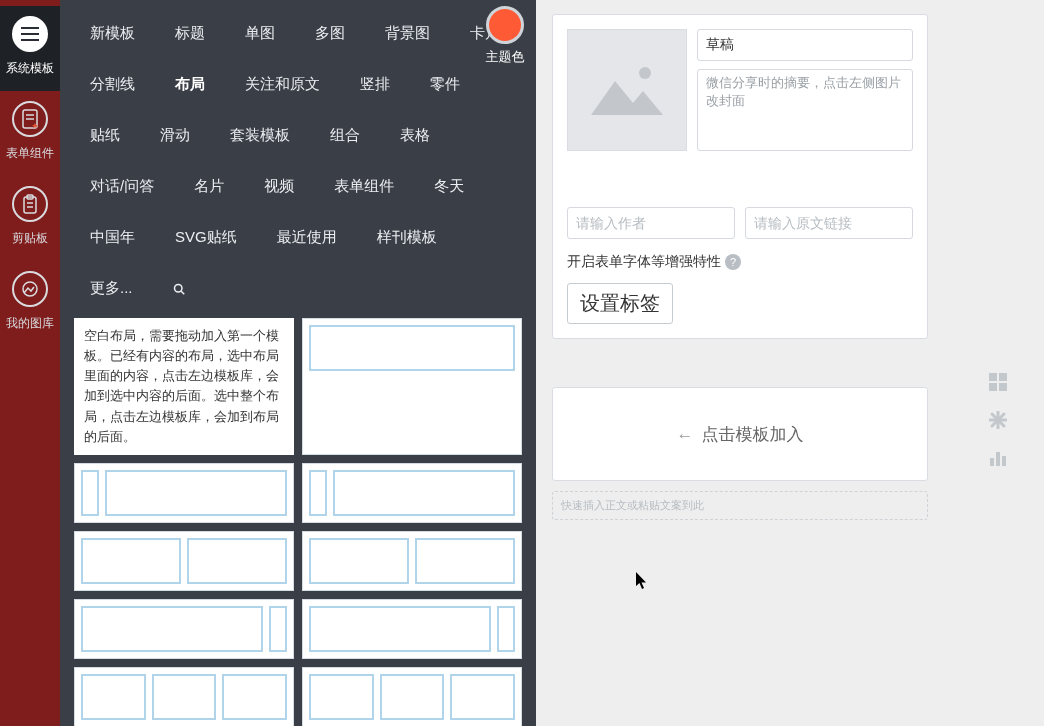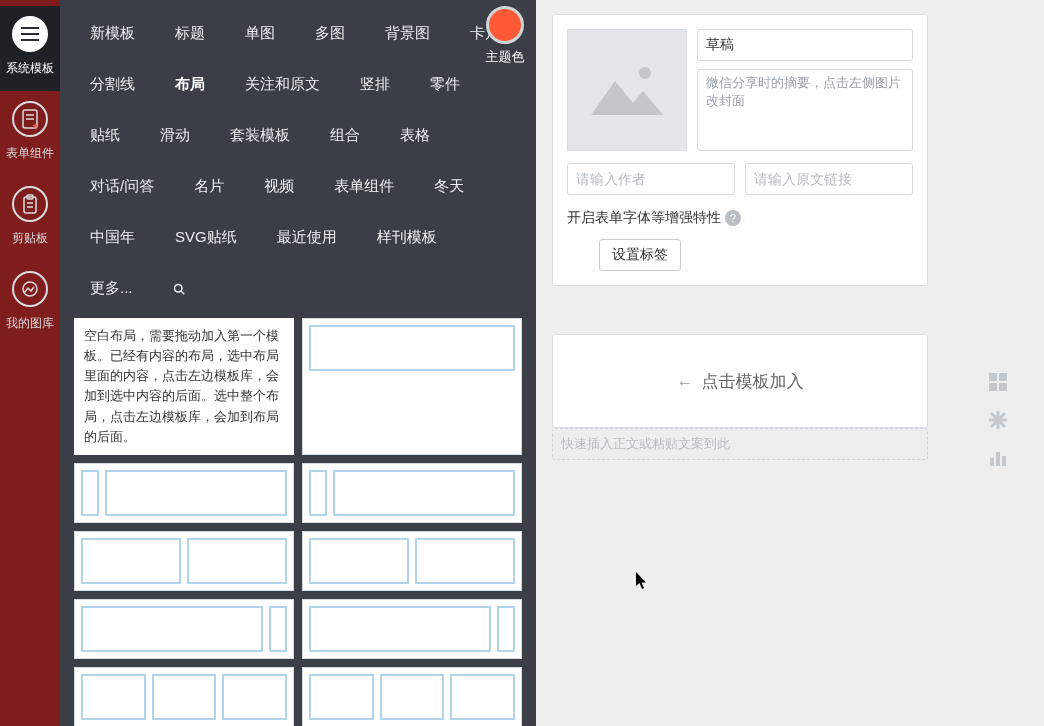--- a/index.html
+++ b/index.html
@@ -183,21 +183,21 @@
     font-size:13px;
     color:#9aa0a6;
     height:82px;
     background:#fff;
   }
   .meta-row2 {
     display:flex;
     gap:10px;
     margin-top:12px;
   }
-  .meta-row2 .text-input{ flex:1; width:50%; }
+  .meta-row2 .text-input{ flex:1; width:50%;margin-top:44px; }
   .toggle-row {
     display:flex;
     align-items:center;
     gap:10px;
     margin-top:14px;
   }
   .seg {
     display:flex;
     border:1px solid #c7ccd1;
     border-radius:3px;
@@ -211,46 +211,46 @@
   .help {
     width:16px;height:16px;border-radius:50%;background:#b8bec4;color:#fff;font-size:11px;
     display:inline-flex;align-items:center;justify-content:center;
   }
   .tag-btn {
     margin-top:12px;
     display:inline-block;
     border:1px solid #c7ccd1;
     background:#fff;
     padding:6px 12px;
-    font-size:14px;
+    font-size:20px;
     border-radius:3px;
     cursor:pointer;
-    margin-left:32px;
   }
 
   .drop-card {
     margin-top:48px;
     background:#fff;
     border:1px solid #d9dde1;
     border-radius:3px;
     height:94px;
     display:flex;
     align-items:center;
     justify-content:center;
     color:#666;
     font-size:17px;
   }
   .drop-arrow { margin-right:8px; color:#999; }
 
   .quick-insert {
+    margin-top:10px;
     border:1px dashed #cfd3d7;
     border-radius:3px;
     padding:6px 8px;
     color:#b7bdc2;
-    font-size:13px;
+    font-size:11px;
   }
 
   
   .side-tools {
     position:absolute;
     right:36px; top:372px;
     display:flex;
     flex-direction:column;
     gap:18px;
     color:#bfc5ca;

